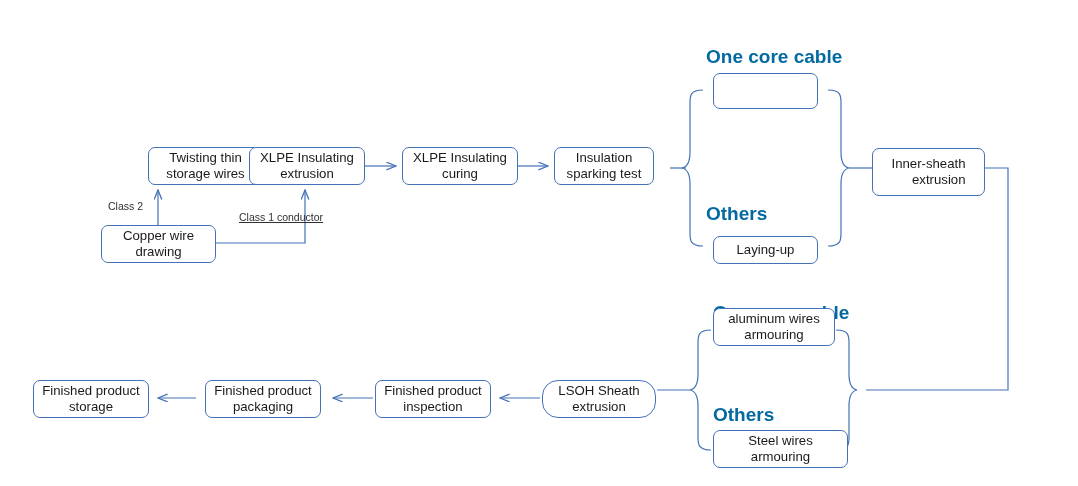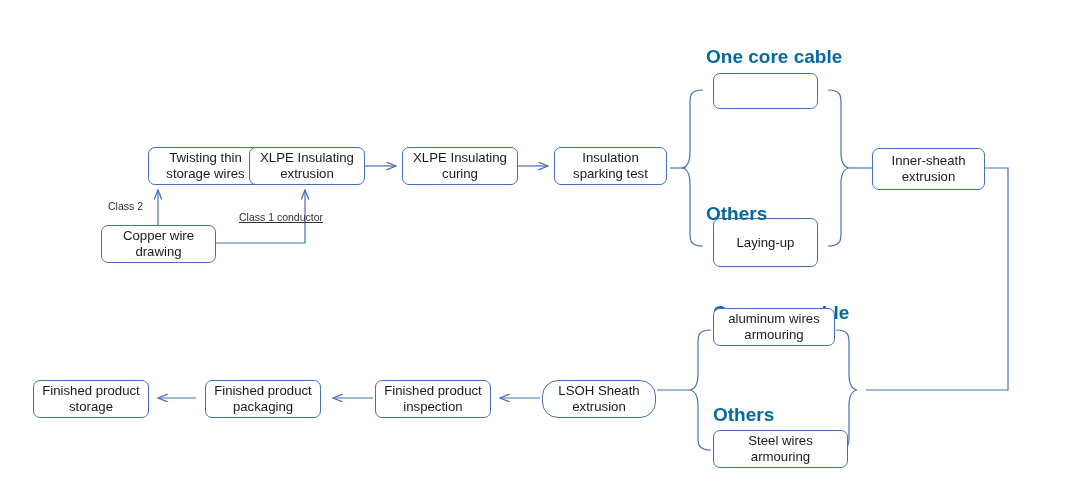--- a/index.html
+++ b/index.html
@@ -167,38 +167,38 @@
     </div>
   </div>
 
   <div class="node" style="left:402px; top:147px; width:116px; height:38px;">
     <div>
       <span>XLPE Insulating</span>
       <span>curing</span>
     </div>
   </div>
 
-  <div class="node" style="left:554px; top:147px; width:113px; height:38px;">
+  <div class="node" style="left:554px; top:147px; width:100px; height:38px;">
     <div>
       <span>Insulation</span>
       <span>sparking test</span>
     </div>
   </div>
 
   <div class="arrow-node" style="left:713px; top:73px; width:105px; height:36px;"></div>
 
-  <div class="node" style="left:713px; top:218px; width:105px; height:49px;">
+  <div class="node" style="left:713px; top:236px; width:105px; height:28px;">
     <span>Laying-up</span>
   </div>
 
   <div class="branch-label" style="left:706px; top:46px; width:120px;">One core cable</div>
 
   <div class="branch-label" style="left:706px; top:203px; width:120px;">Others</div>
 
-  <div class="node" style="left:872px; top:148px; width:113px; height:42px;">
+  <div class="node" style="left:872px; top:148px; width:113px; height:48px;text-align:right;">
     <div>
       <span>Inner-sheath</span>
       <span>extrusion</span>
     </div>
   </div>
 
   <div class="edge-label" style="left:108px; top:200px;">Class 2</div>
 
   <div class="edge-label" style="left:239px; top:211px; width:70px;text-decoration:underline;">
     <span>Class 1</span>

